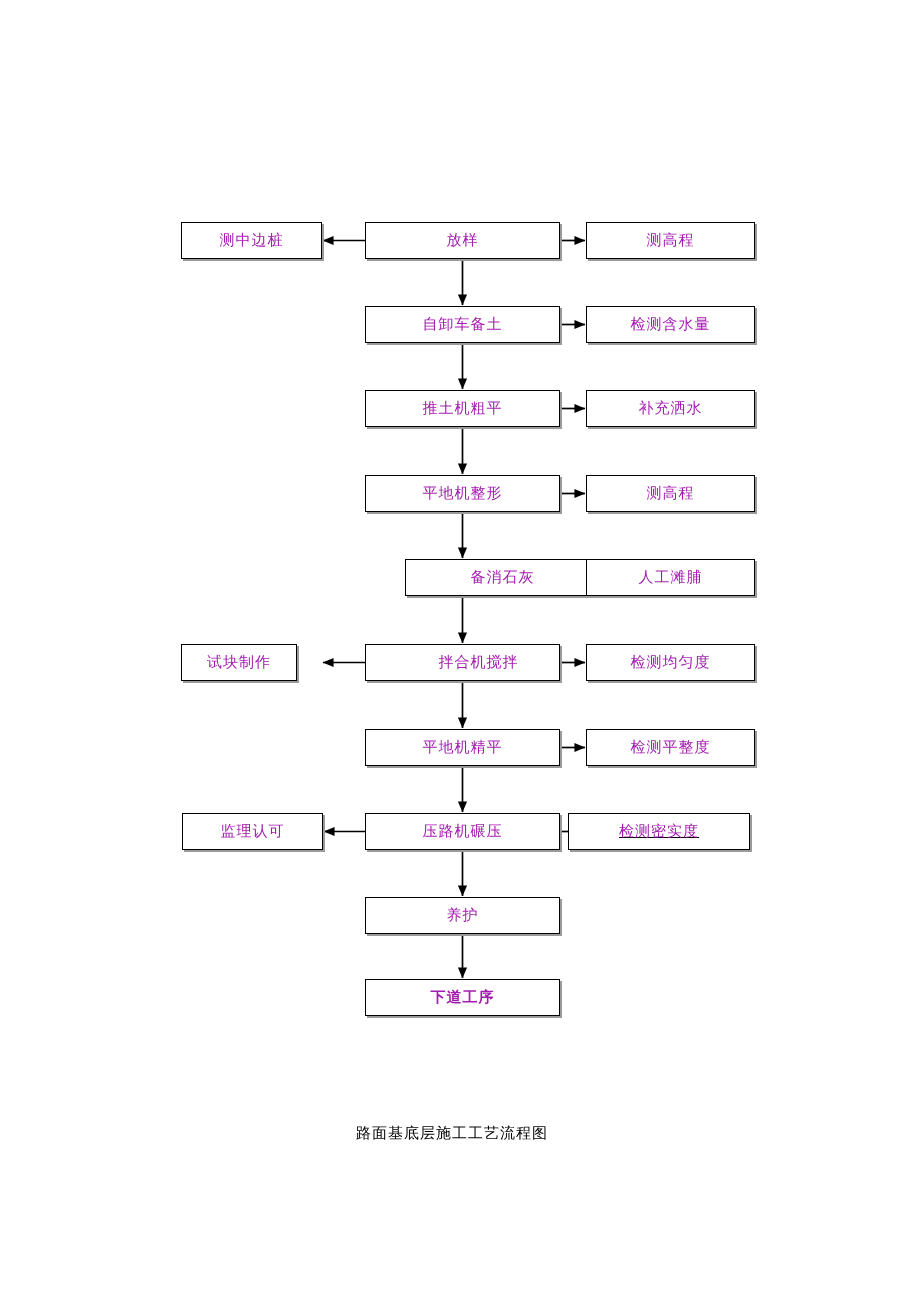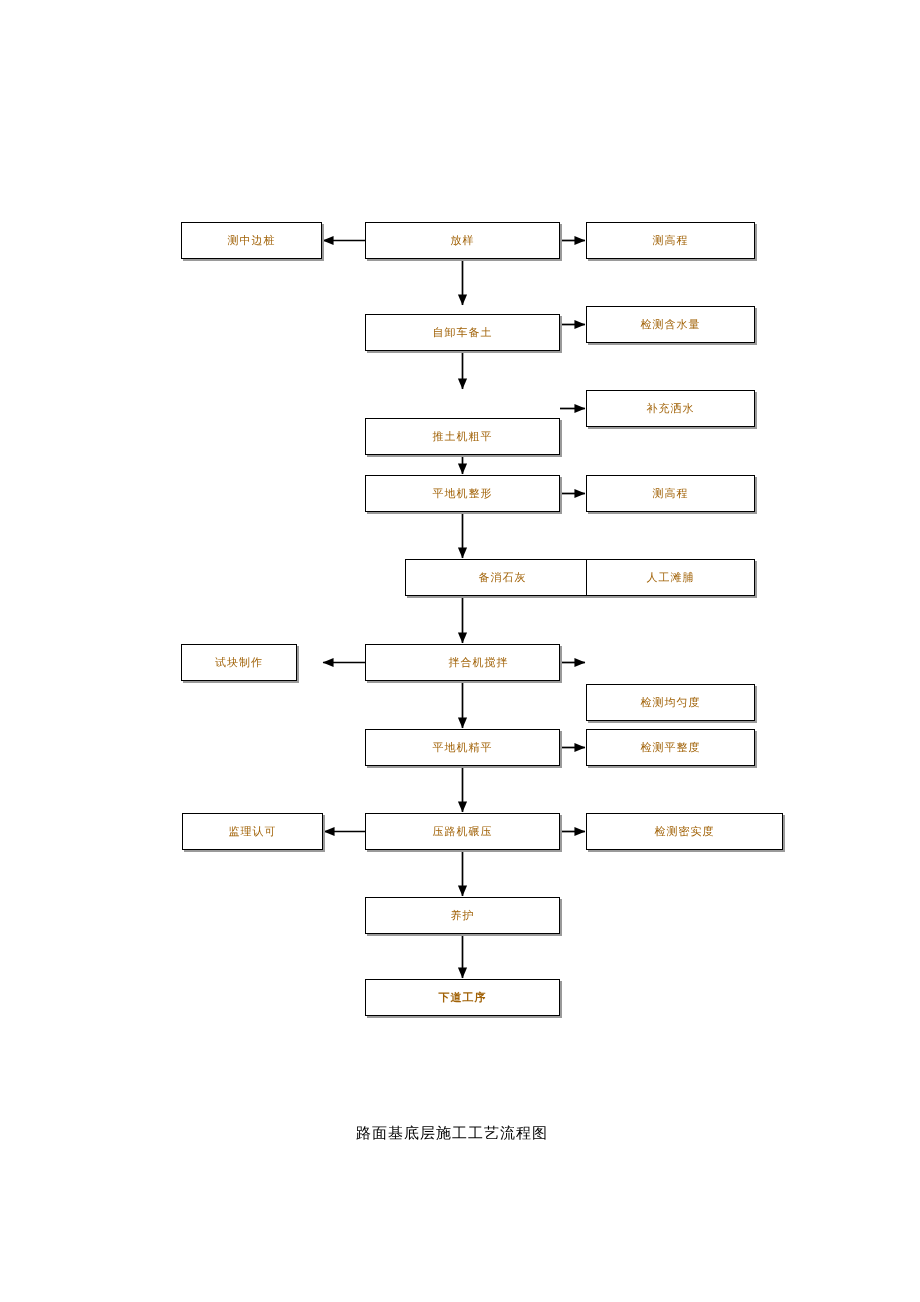--- a/index.html
+++ b/index.html
@@ -26,22 +26,22 @@
     box-sizing: border-box;
     border: 1px solid #000000;
     background: #ffffff;
     display: flex;
     align-items: center;
     justify-content: center;
     box-shadow: 2px 2px 0 0 #9a9a9a;
   }
   .node-label {
     font-family: "Liberation Serif", "DejaVu Serif", serif;
-    font-size: 11px;
-    color: #a16207;
+    font-size: 15px;
+    color: #a21caf;
     letter-spacing: 1px;
     line-height: 1;
     white-space: nowrap;
   }
   .caption {
     position: absolute;
     font-family: Liberation Mono, monospace;
     font-size: 15px;
     color: #000000;
     letter-spacing: 1px;
@@ -94,27 +94,27 @@
   <div id="node-layer">
       <div class="node" style="left: 181px; top: 222px; width: 141px; height: 37px;">
         <span class="node-label">测中边桩</span>
       </div>
       <div class="node" style="left: 365px; top: 222px; width: 195px; height: 37px;">
         <span class="node-label">放样</span>
       </div>
       <div class="node" style="left: 586px; top: 222px; width: 169px; height: 37px;">
         <span class="node-label">测高程</span>
       </div>
-      <div class="node" style="left: 365px; top: 306px; width: 195px; height: 37px; margin-top: 8px;">
+      <div class="node" style="left: 365px; top: 306px; width: 195px; height: 37px;">
         <span class="node-label">自卸车备土</span>
       </div>
       <div class="node" style="left: 586px; top: 306px; width: 169px; height: 37px;">
         <span class="node-label">检测含水量</span>
       </div>
-      <div class="node" style="left: 365px; top: 390px; width: 195px; height: 37px; margin-top: 28px;">
+      <div class="node" style="left: 365px; top: 390px; width: 195px; height: 37px;">
         <span class="node-label">推土机粗平</span>
       </div>
       <div class="node" style="left: 586px; top: 390px; width: 169px; height: 37px;">
         <span class="node-label">补充洒水</span>
       </div>
       <div class="node" style="left: 365px; top: 475px; width: 195px; height: 37px;">
         <span class="node-label">平地机整形</span>
       </div>
       <div class="node" style="left: 586px; top: 475px; width: 169px; height: 37px;">
         <span class="node-label">测高程</span>
@@ -124,36 +124,36 @@
       </div>
       <div class="node" style="left: 586px; top: 559px; width: 169px; height: 37px;">
         <span class="node-label">人工滩脯</span>
       </div>
       <div class="node" style="left: 181px; top: 644px; width: 116px; height: 37px;">
         <span class="node-label">试块制作</span>
       </div>
       <div class="node" style="left: 365px; top: 644px; width: 195px; height: 37px; padding-left: 32px;">
         <span class="node-label">拌合机搅拌</span>
       </div>
-      <div class="node" style="left: 586px; top: 644px; width: 169px; height: 37px; margin-top: 40px;">
+      <div class="node" style="left: 586px; top: 644px; width: 169px; height: 37px;">
         <span class="node-label">检测均匀度</span>
       </div>
       <div class="node" style="left: 365px; top: 729px; width: 195px; height: 37px;">
         <span class="node-label">平地机精平</span>
       </div>
       <div class="node" style="left: 586px; top: 729px; width: 169px; height: 37px;">
         <span class="node-label">检测平整度</span>
       </div>
       <div class="node" style="left: 182px; top: 813px; width: 141px; height: 37px;">
         <span class="node-label">监理认可</span>
       </div>
       <div class="node" style="left: 365px; top: 813px; width: 195px; height: 37px; text-align: center;">
         <span class="node-label">压路机碾压</span>
       </div>
-      <div class="node" style="left: 586px; top: 813px; width: 197px; height: 37px;">
+      <div class="node" style="left: 568px; top: 813px; width: 182px; height: 37px; text-decoration: underline;">
         <span class="node-label">检测密实度</span>
       </div>
       <div class="node" style="left: 365px; top: 897px; width: 195px; height: 37px;">
         <span class="node-label">养护</span>
       </div>
       <div class="node" style="left: 365px; top: 979px; width: 195px; height: 37px; font-weight: bold;">
         <span class="node-label">下道工序</span>
       </div>
     </div>
 

